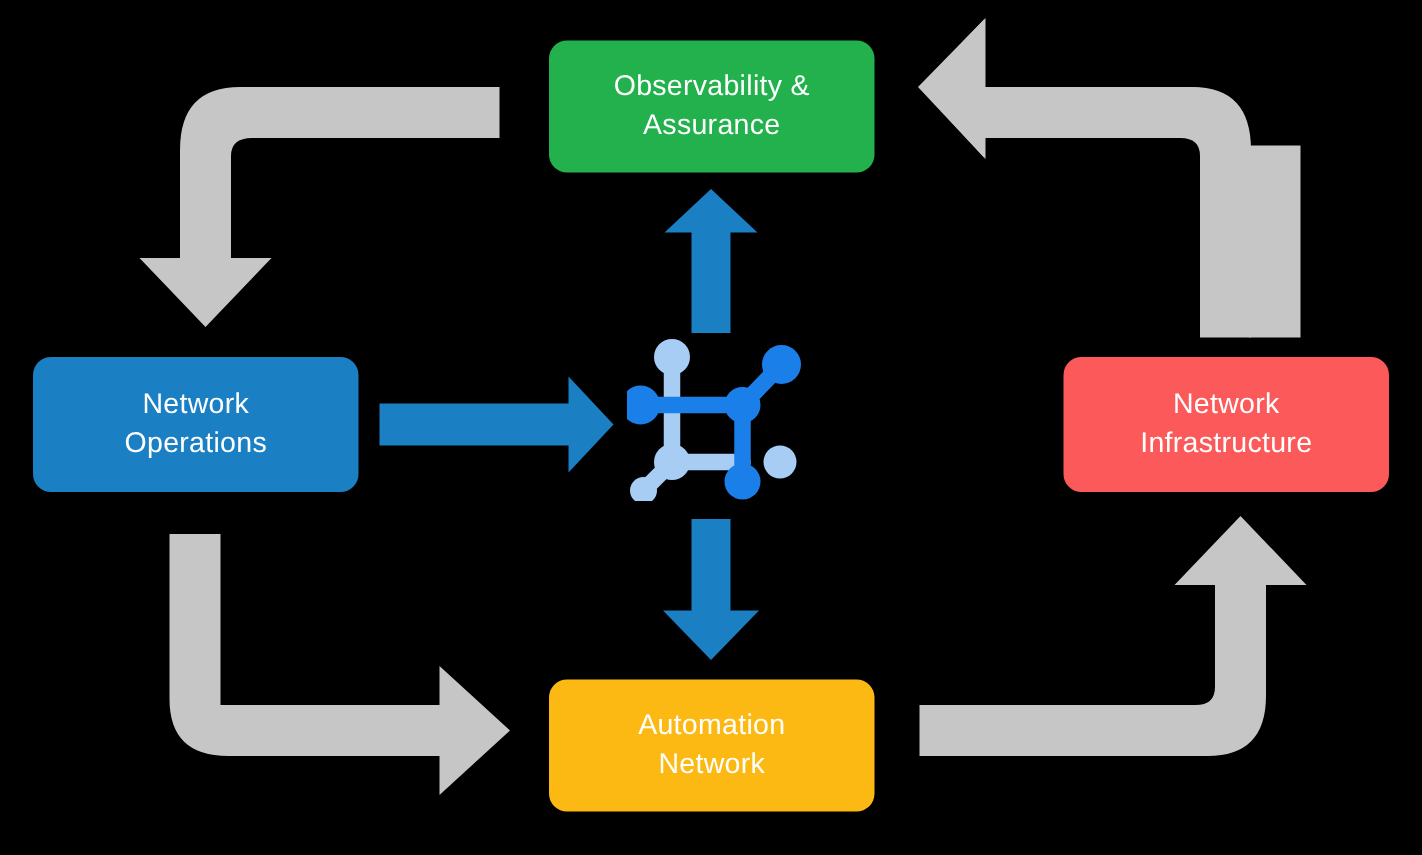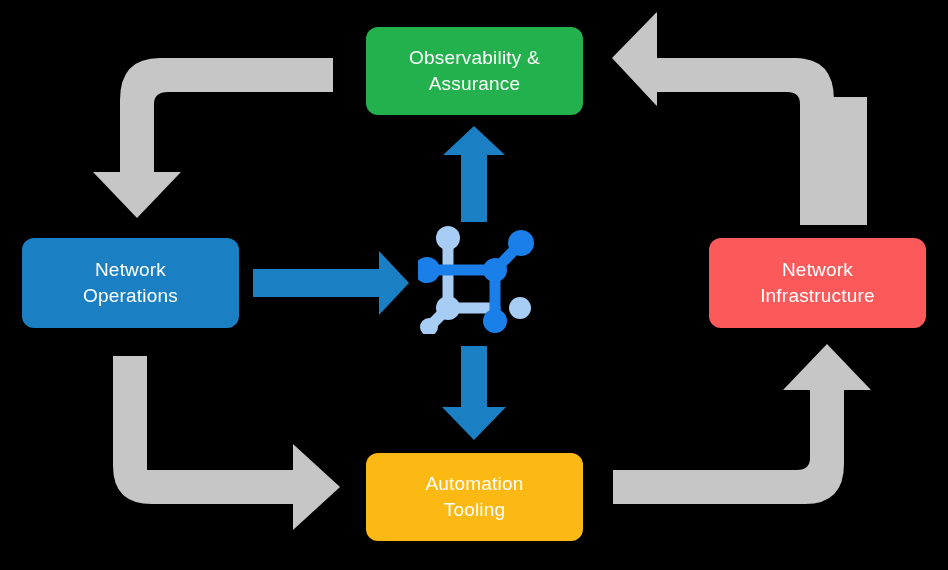--- a/index.html
+++ b/index.html
@@ -208,16 +208,16 @@
 Operations</span>
   </div>
 
   <div class="node-box" id="box-network-infrastructure" style="background: rgb(252, 90, 90); color: rgb(255, 255, 255);">
     <span class="node-label">Network
 Infrastructure</span>
   </div>
 
   <div class="node-box" id="box-automation-tooling" style="background: rgb(253, 185, 19); color: rgb(255, 255, 255);">
     <span class="node-label">Automation
-Tooling</span>
+Network</span>
   </div>
 
 </div>
 
 </body></html>

